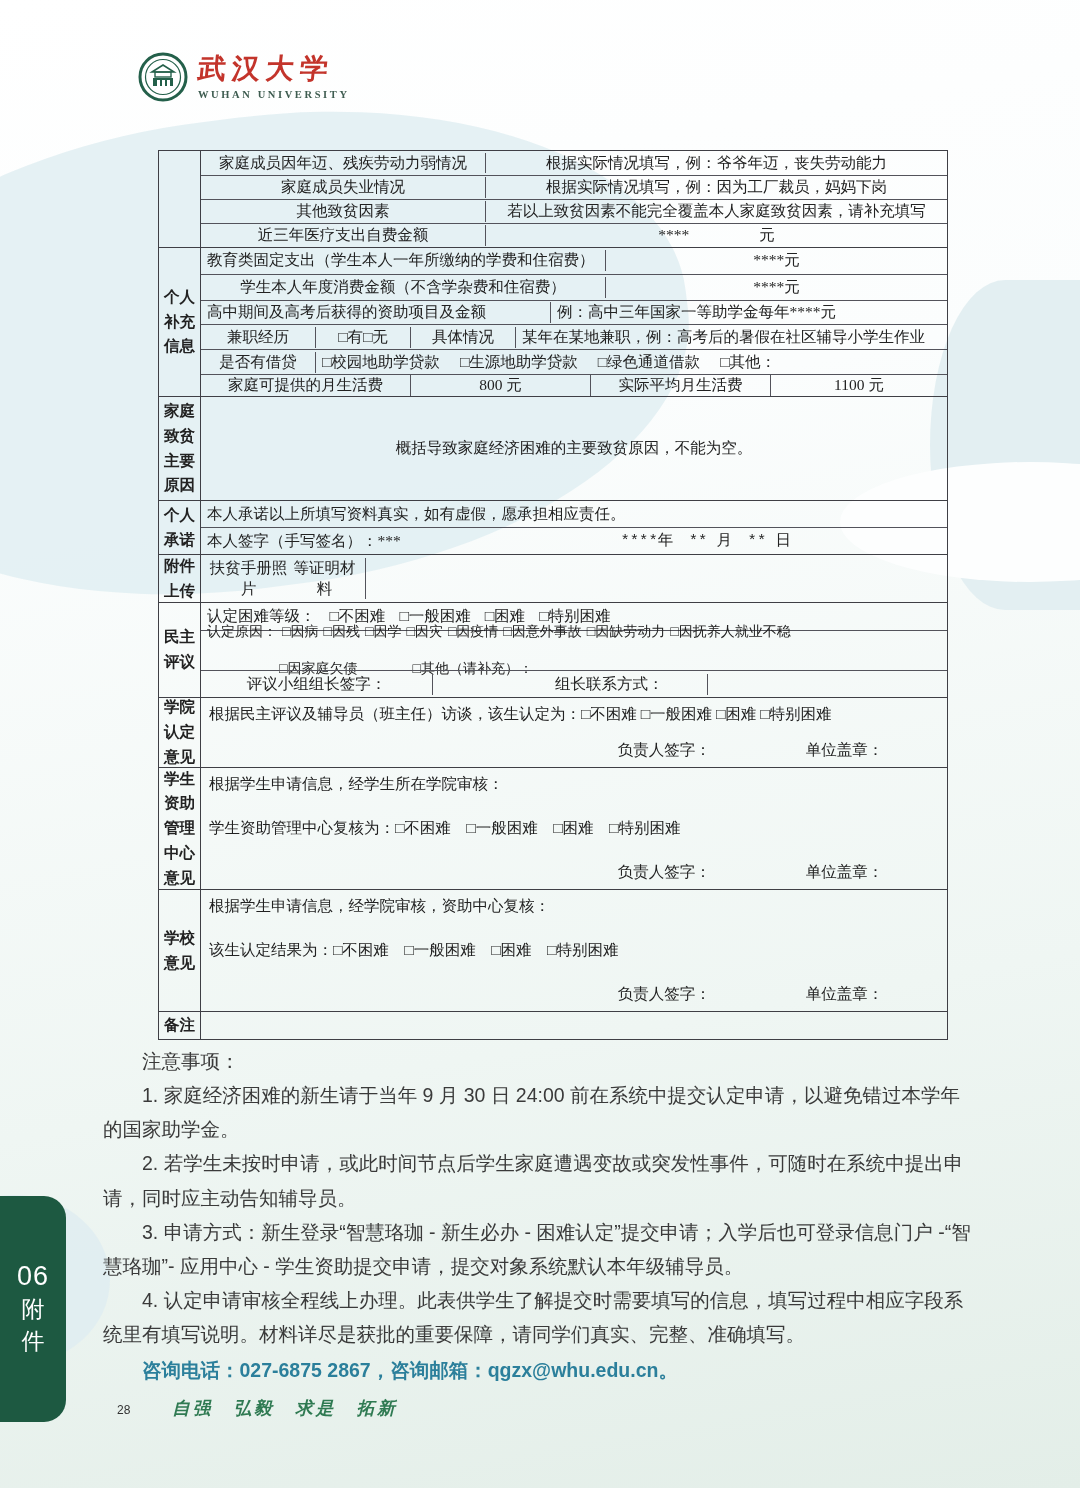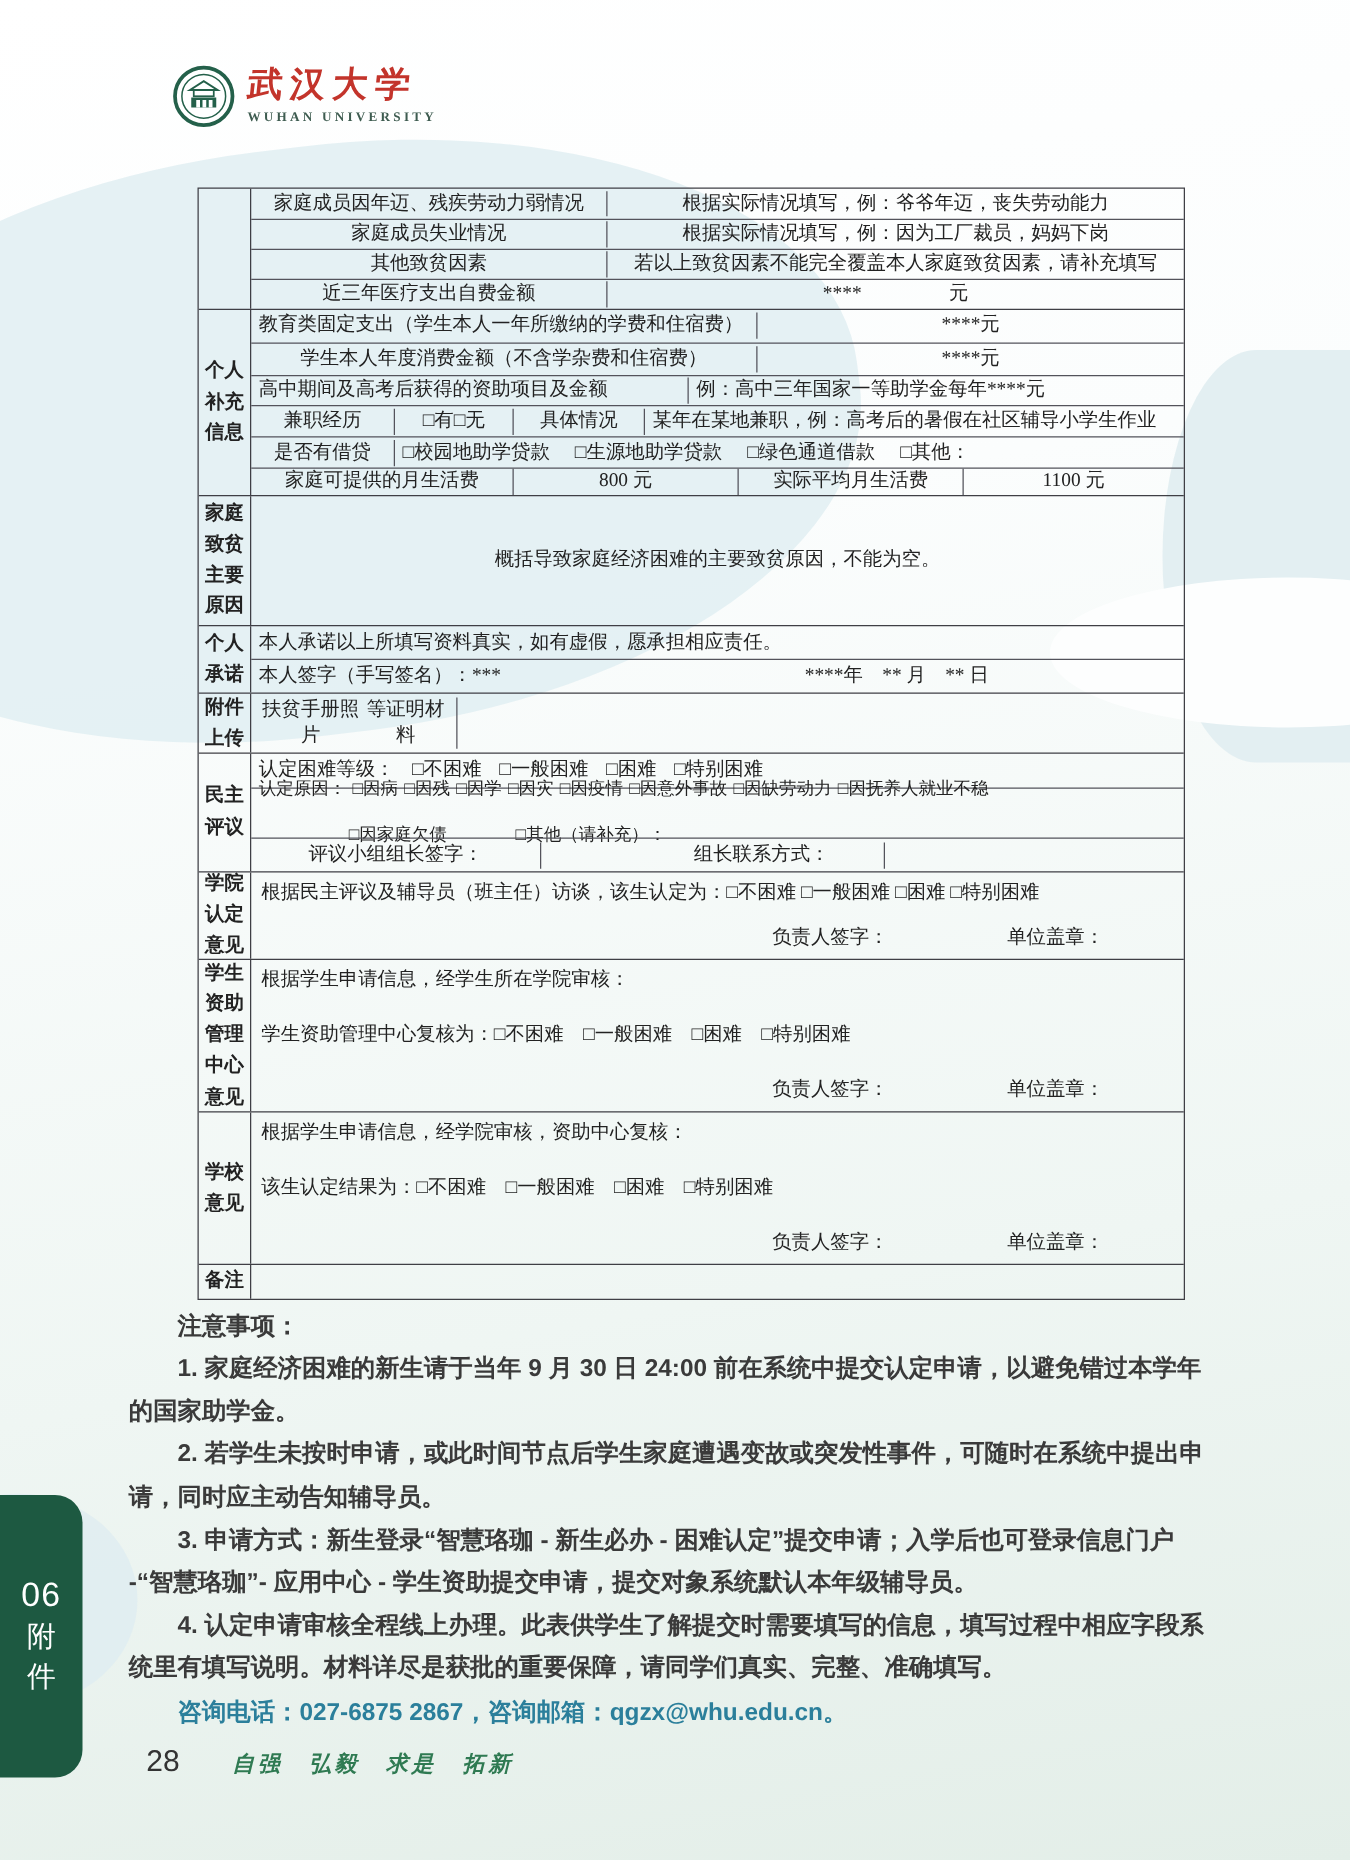--- a/index.html
+++ b/index.html
@@ -36,33 +36,33 @@
   .grow{flex:1;}
   .bigcell{flex:1;display:flex;flex-direction:column;justify-content:space-between;padding:6px 8px;box-sizing:border-box;}
   .signrow{display:flex;gap:95px;margin-left:56%;}
   .optline{display:flex;gap:14px;flex-wrap:nowrap;white-space:nowrap;}
   .f2{font-size:14px;}
   .f2 .optline{gap:5px;}
 
   
   .notes{position:absolute;left:103px;top:1044px;width:876px;z-index:1;
          font-family:"Liberation Sans","DejaVu Sans",sans-serif;font-size:19.5px;line-height:1.75;color:#3a3a3a;}
-  .notes p{margin:0;text-indent:2em;font-weight:bold;}
+  .notes p{margin:0;text-indent:2em;}
   .notes .contact{font-weight:bold;margin-top:2px;}
 
   
   .side-tab{position:absolute;left:0;top:1196px;width:66px;height:226px;background:#1d5941;
             border-radius:0 22px 22px 0;z-index:2;color:#fff;display:flex;flex-direction:column;
             align-items:center;justify-content:center;gap:2px;font-family:"Liberation Sans",sans-serif;}
   .side-tab .num{font-size:27px;letter-spacing:1px;}
   .side-tab .lab{font-size:23px;width:1em;line-height:1.35;text-align:center;}
 
   
   .footer{position:absolute;left:117px;top:1396px;display:flex;align-items:baseline;gap:42px;z-index:1;}
-  .footer .pageno{font-family:"Liberation Sans",sans-serif;font-size:24px;color:#333;}
+  .footer .pageno{font-family:"Liberation Sans",sans-serif;font-size:12px;color:#333;}
   .footer .motto{font-style:italic;font-weight:bold;font-size:17.5px;letter-spacing:3px;}
 </style>
 </head>
 <body>
 
 <div class="page">
 
   <div class="decor blob-topleft"></div>
   <div class="decor wash-right"></div>
   <div class="decor blob-right-white"></div>
@@ -222,21 +222,21 @@
         </div>
       <div class="sec-body">
         <div class="rw" style="height:27px">
           <div class="cl lft grow">
               <span>本人承诺以上所填写资料真实，如有虚假，愿承担相应责任。</span>
             </div>
         </div>
         <div class="rw" style="height:27px">
           <div class="cl lft grow">
             <span>本人签字（手写签名）：***</span>
-            <span style="margin-left:auto;margin-right:150px;">****年　** 月　** 日</span>
+            <span style="margin-left:auto;margin-right:150px;font-family:Liberation Mono, monospace;">****年　** 月　** 日</span>
           </div>
         </div>
       </div>
     </div>
 
     <div class="sec" style="height:48px">
       <div class="sec-head">
           <span>附件上传</span>
         </div>
       <div class="sec-body">

